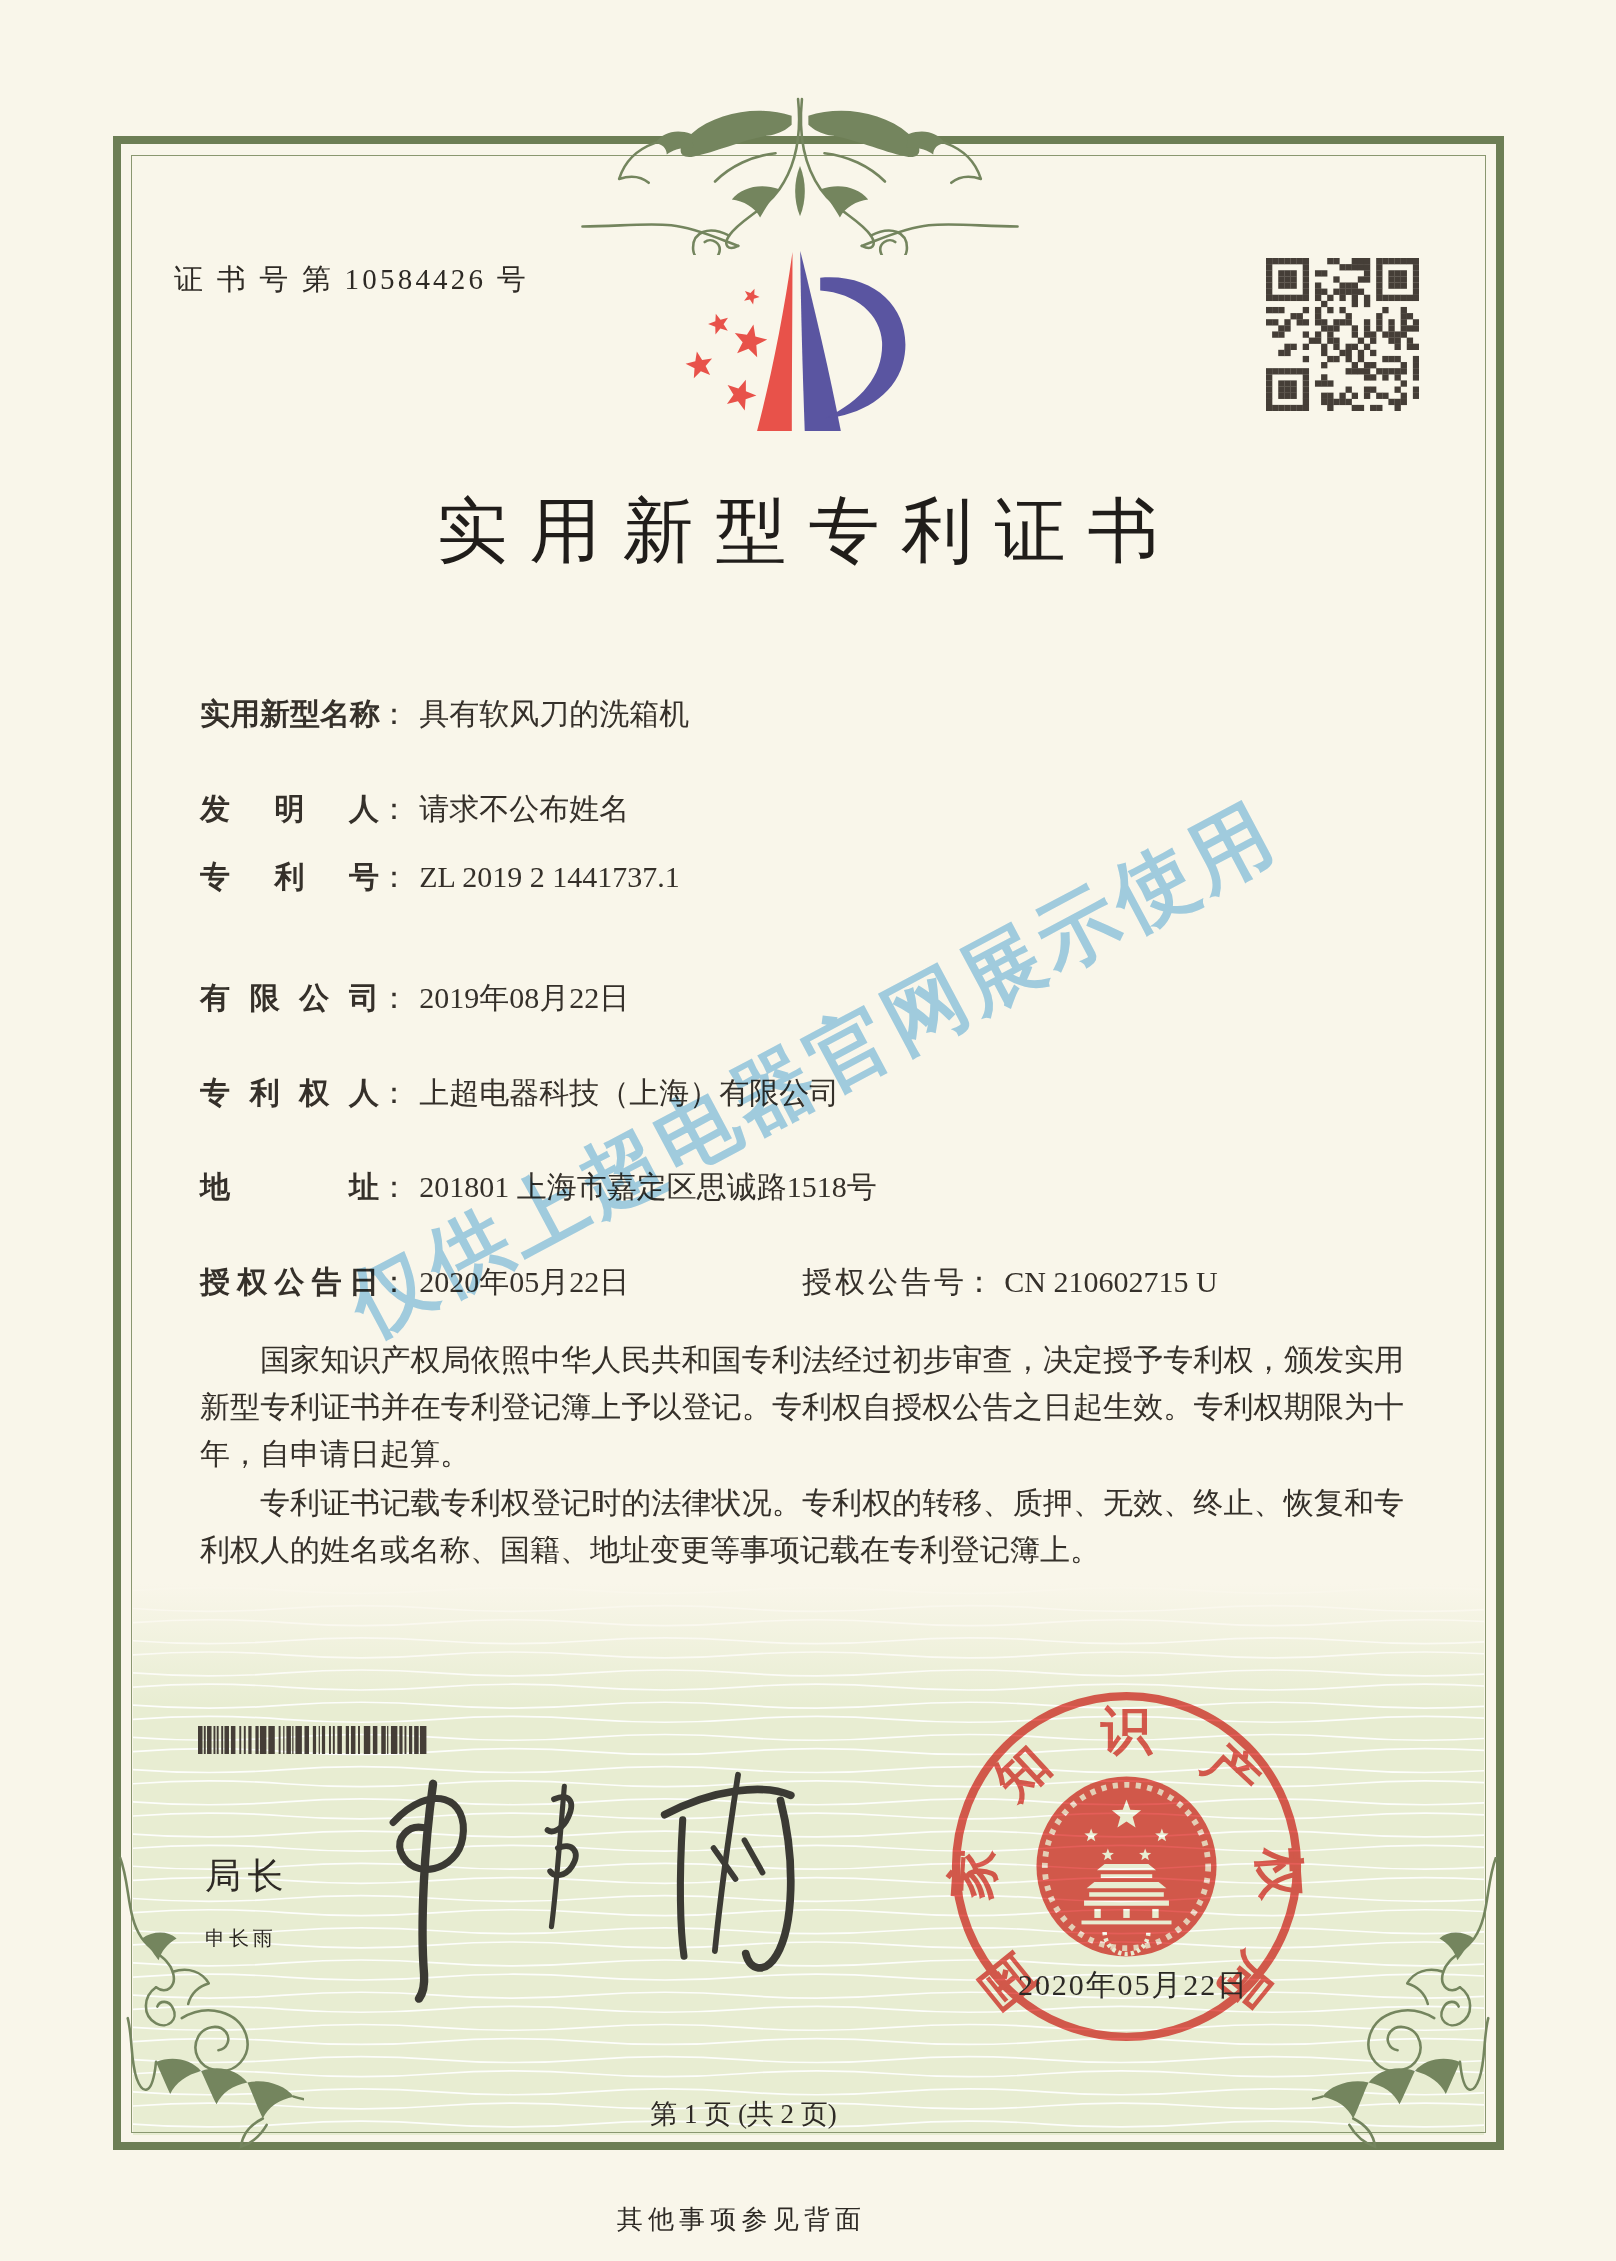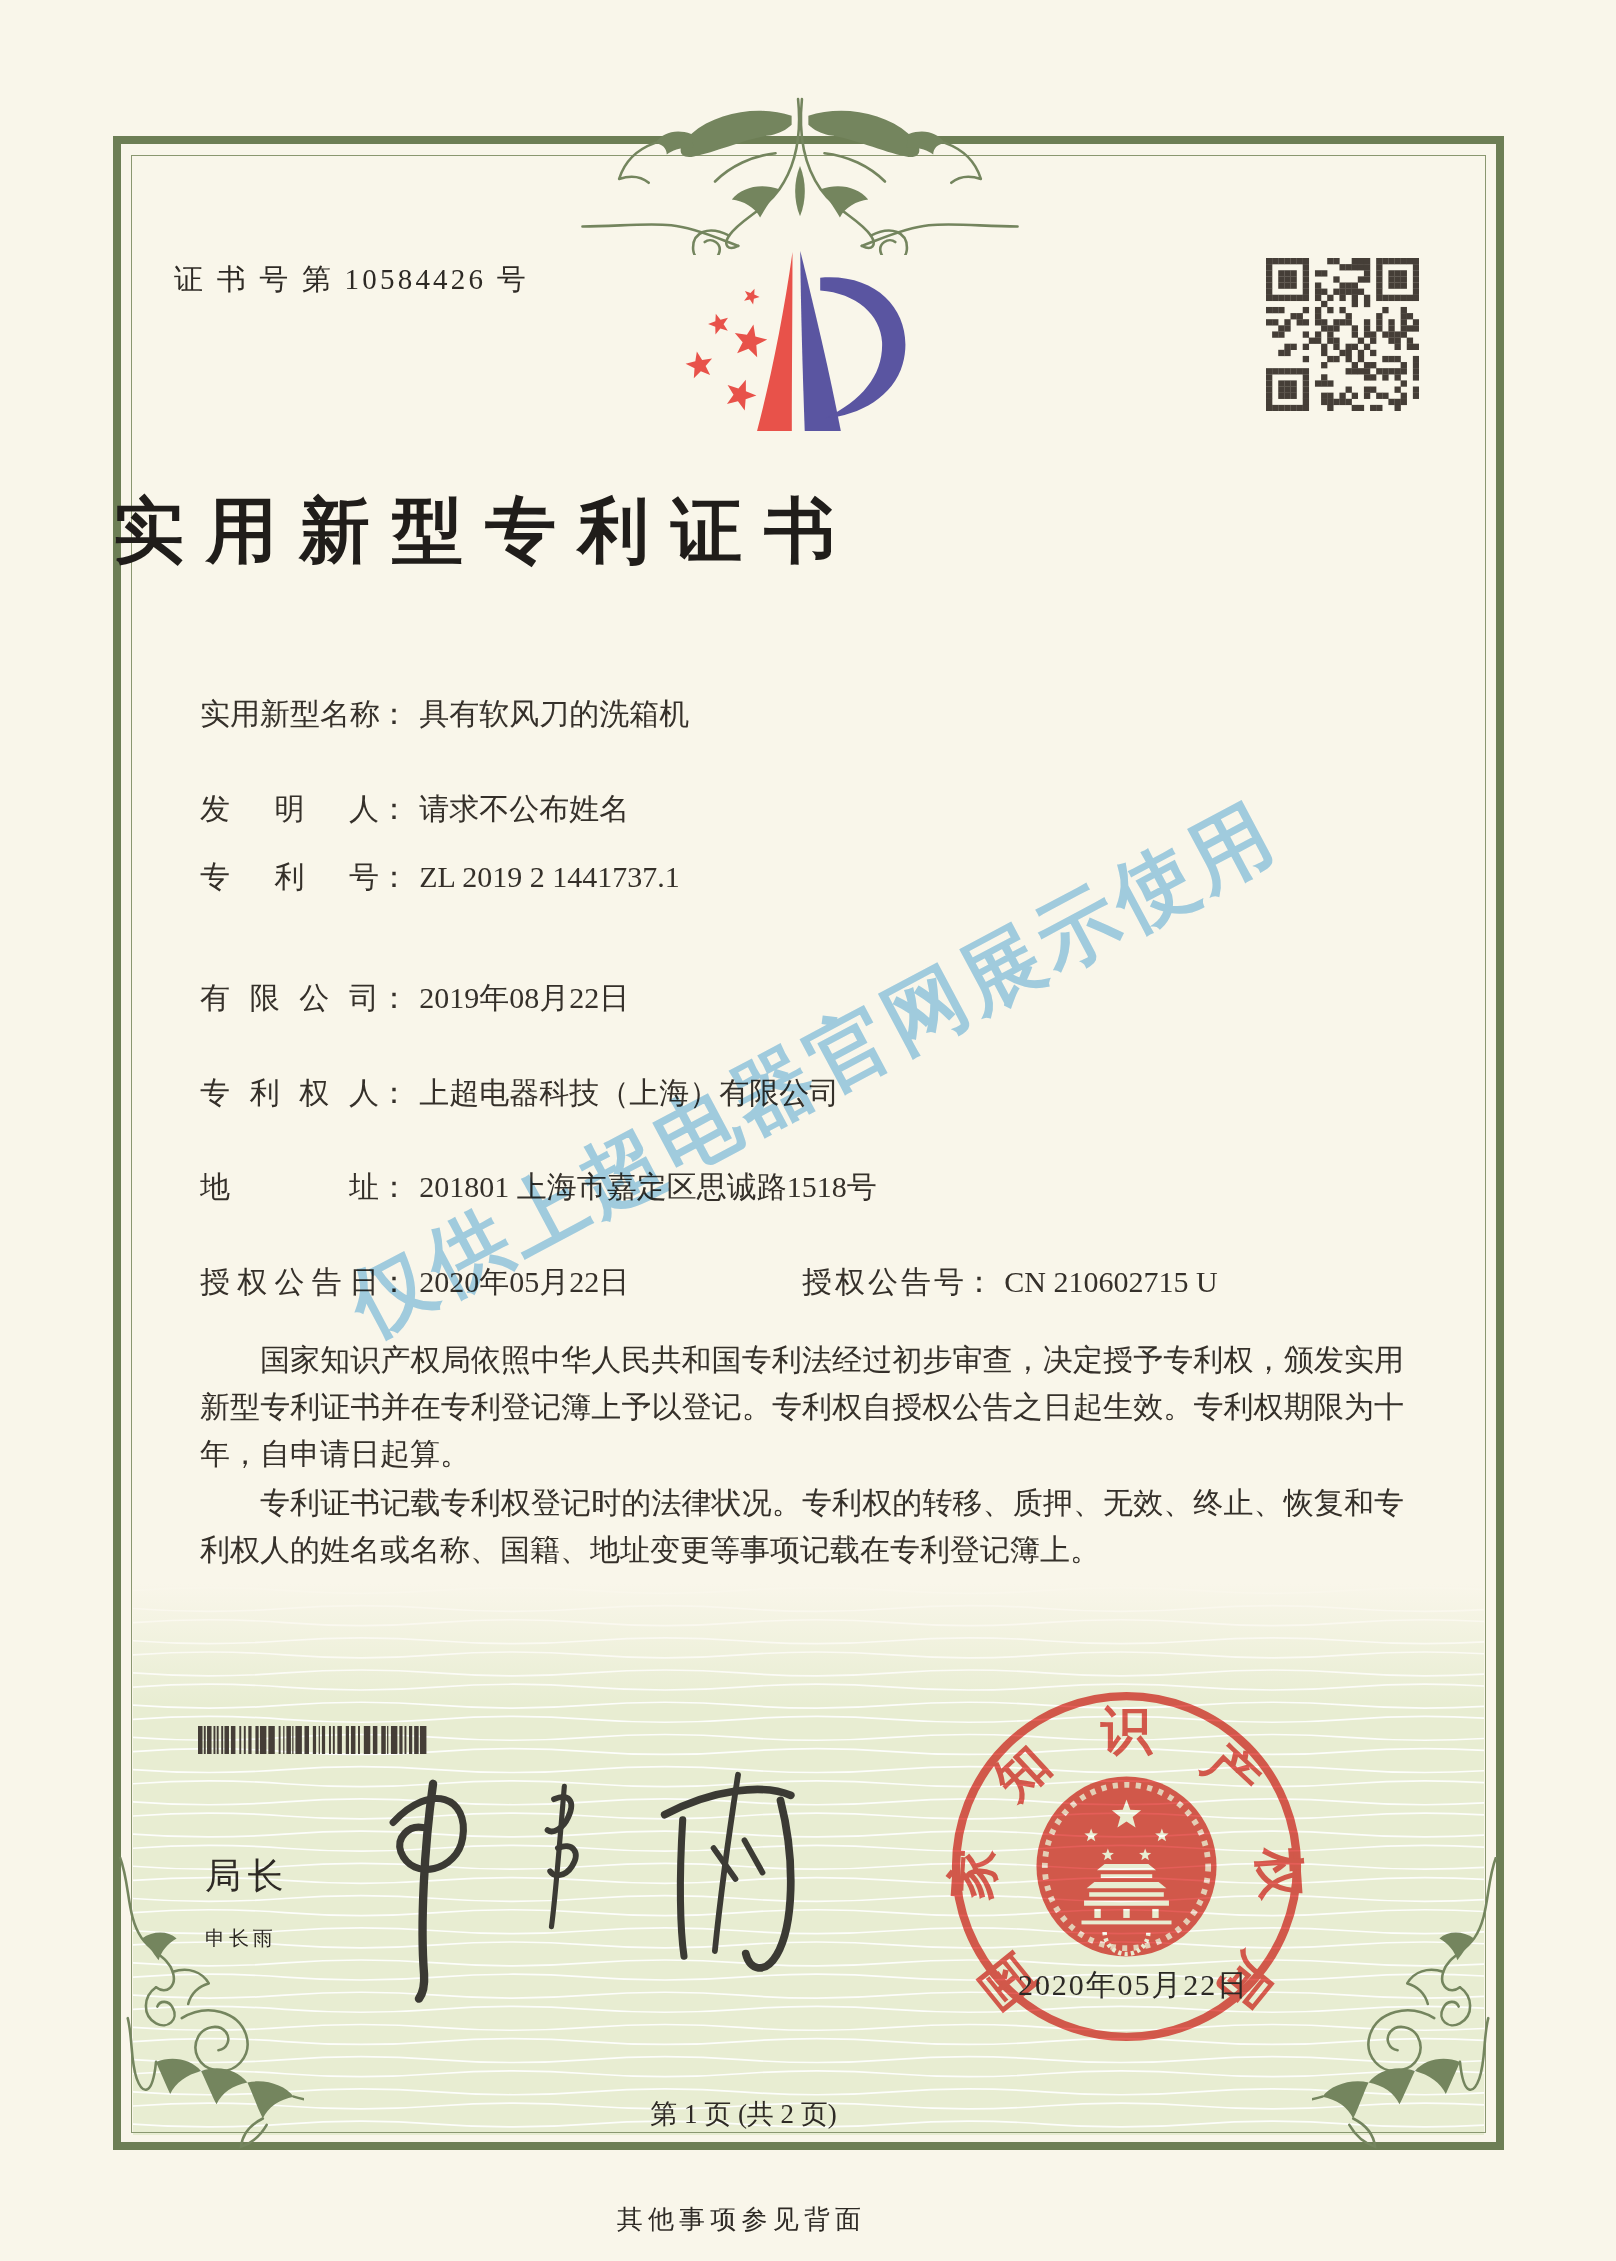--- a/index.html
+++ b/index.html
@@ -16,23 +16,23 @@
   #band-fade{left:133px;top:1584px;width:1351px;height:122px;z-index:1;
     background:linear-gradient(180deg,var(--c-paper,#f9f6ea) 0%,rgba(249,246,234,0) 100%);}
   
   #frame{left:113px;top:136px;width:1391px;height:2014px;border:8.4px solid var(--c-frame_green,#6d7e55);box-sizing:border-box;z-index:2;}
   #frame-thin{left:131px;top:155px;width:1355px;height:1978px;border:1.9px solid var(--c-frame_inner_green,#8a9770);box-sizing:border-box;z-index:2;}
   .ornament{z-index:3;}
   .ornament path{stroke:var(--c-ornament_green,#74855e);fill:none;stroke-width:4;stroke-linecap:round;}
   .ornament path.f{fill:var(--c-ornament_green,#74855e);stroke:none;}
   
   #cert-no{left:174px;top:260px;font-size:29px;letter-spacing:3.2px;z-index:4;white-space:nowrap;}
-  #title{left:113px;width:1391px;top:484px;font-size:71px;font-weight:bold;letter-spacing:22px;color:#201d1a;z-index:4;white-space:nowrap;}
+  #title{left:113px;width:1391px;top:484px;text-align:center;font-size:71px;font-weight:normal;letter-spacing:22px;color:#201d1a;z-index:4;white-space:nowrap;}
   .row{position:absolute;left:200px;font-size:30px;white-space:nowrap;z-index:4;color:#35302a;}
-  .lab{display:inline-block;width:179px;text-align:justify;text-align-last:justify;}
+  .lab{display:inline-block;width:179px;text-align:justify;text-align-last:justify;font-weight:bold;}
   .lab2{display:inline-block;width:162px;text-align:justify;text-align-last:justify;}
   .colon{margin-right:10.3px;}
   .grp2{position:absolute;left:602px;top:0;white-space:nowrap;}
   #paras{left:198px;top:1334px;width:1208px;z-index:4;}
   #paras p{margin:2px;font-size:30px;line-height:47px;text-align:justify;text-indent:2em;color:#35302a;}
   #barcode{left:198px;top:1726px;width:231px;height:28px;z-index:5;}
   #signer-title{left:205px;top:1852px;font-size:36px;letter-spacing:6.4px;z-index:5;}
   #signer-name{left:205px;top:1925px;font-size:20px;letter-spacing:3.9px;z-index:5;}
   #signature{left:361px;top:1758px;width:489px;height:251px;z-index:5;}
   #signature path{stroke:var(--c-signature_ink,#3b3a34);fill:none;stroke-linecap:round;stroke-linejoin:round;}

